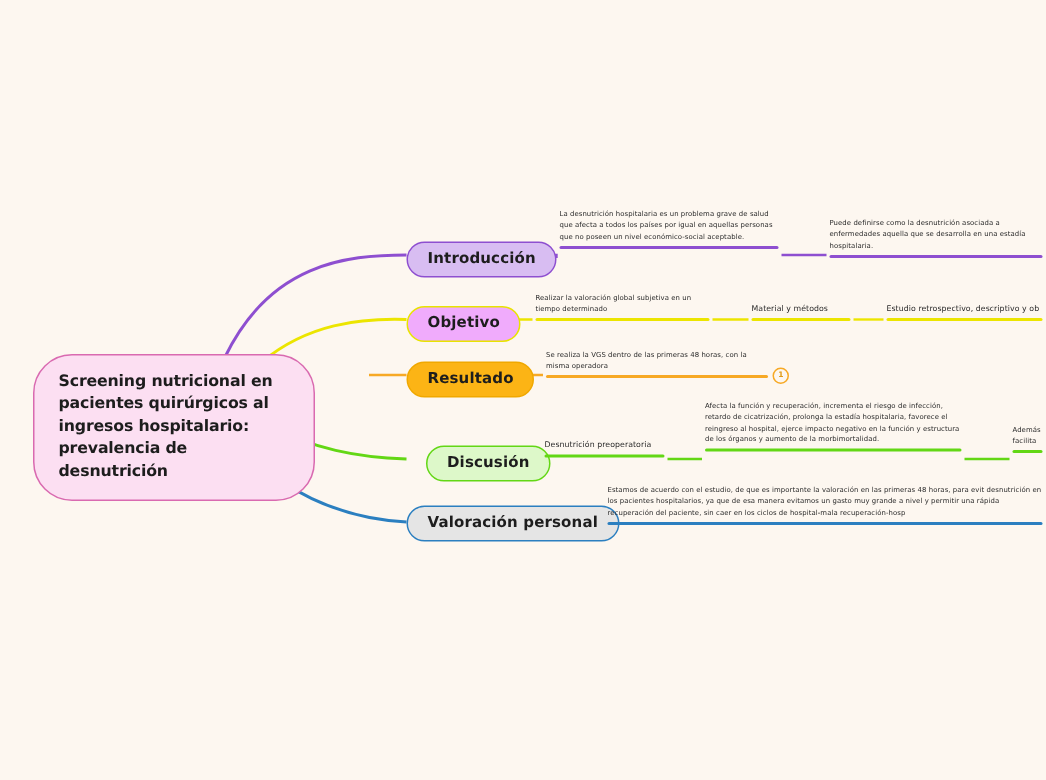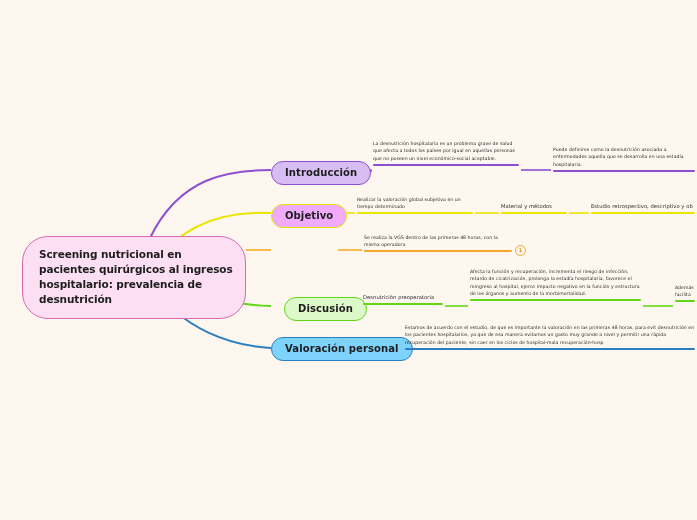--- a/index.html
+++ b/index.html
@@ -30,21 +30,21 @@
     width: 697px;
     height: 520px;
     pointer-events: none;
   }
 
   
   .root-node {
     position: absolute;
     left: 22px;
     top: 236px;
-    width: 224px;
+    width: 188px;
     box-sizing: border-box;
     padding: 10px 12px 11px 16px;
     background: #fcdff2;
     border: 1.6px solid #d96ab0;
     border-radius: 26px;
     color: #1d1d1d;
     font-size: 10.5px;
     line-height: 1.42;
     font-weight: 700;
     letter-spacing: -0.1px;
@@ -78,21 +78,21 @@
     background: #fcb415;
     border: 1.5px solid #f0a800;
   }
   .branch-discusion {
     left: 284px; top: 297px;
     background: #ddf8c9;
     border: 1.5px solid #63d715;
   }
   .branch-valoracion {
     left: 271px; top: 337px;
-    background: #7dd3fc;
+    background: #e5e5e5;
     border: 1.5px solid #2b7fc0;
   }
 
   
   .leaf {
     position: absolute;
     box-sizing: border-box;
     font-size: 4.6px;
     line-height: 1.62;
     color: #2a2a2a;
@@ -179,20 +179,23 @@
   <div class="root-node">
     <span>Screening nutricional en pacientes quirúrgicos al ingresos hospitalario: prevalencia de desnutrición</span>
   </div>
 
   <div class="branch branch-introduccion">
     <span>Introducción</span>
   </div>
   <div class="branch branch-objetivo">
     <span>Objetivo</span>
   </div>
+  <div class="branch branch-resultado">
+    <span>Resultado</span>
+  </div>
   <div class="branch branch-discusion">
     <span>Discusión</span>
   </div>
   <div class="branch branch-valoracion">
     <span>Valoración personal</span>
   </div>
 
   <div class="leaf l-intro-1">
     <span>La desnutrición hospitalaria es un problema grave de salud que afecta a todos los países por igual en aquellas personas que no poseen un nivel económico-social aceptable.</span>
     <span class="rail rail-purple"></span>

